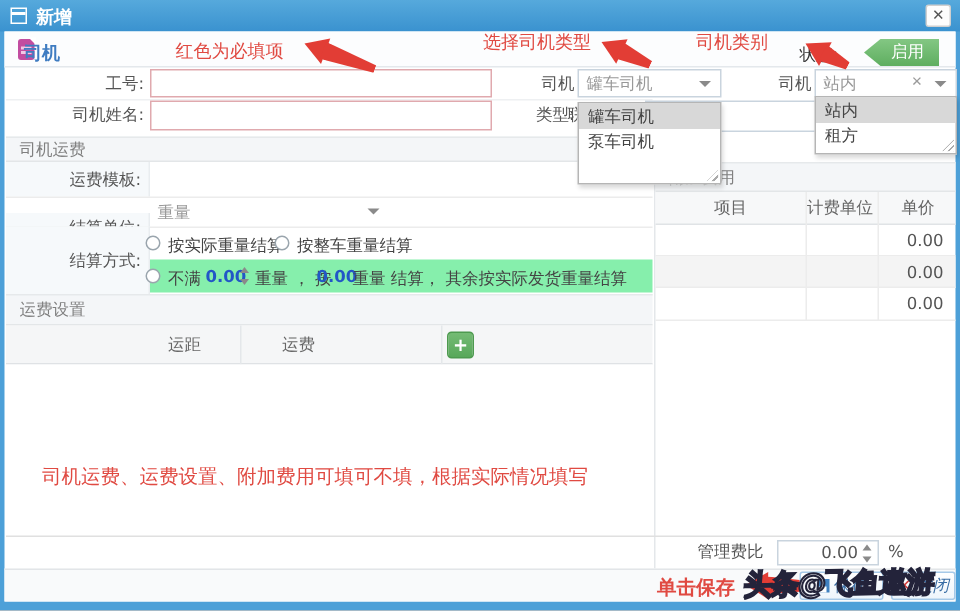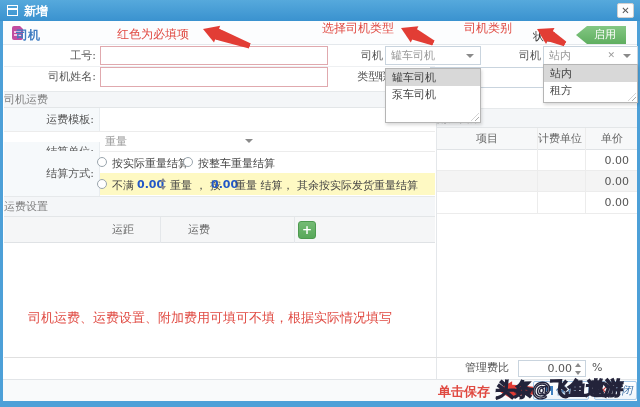--- a/index.html
+++ b/index.html
@@ -55,21 +55,21 @@
   
   .dd-panel { background:#fff; border:1px solid #b5b5b5; box-shadow:1px 2px 3px rgba(0,0,0,.15); z-index:40; }
   .dd-item { height:17px; line-height:17px; padding-left:6px; color:#444; cursor:pointer; }
   .dd-item.hl { background:#d8d8d8; }
   .resize-grip { position:absolute; right:1px; bottom:1px; width:8px; height:8px;
                  background:repeating-linear-gradient(135deg,transparent 0 2px,#aaa 2px 3px);
                  clip-path:polygon(100% 0,100% 100%,0 100%); cursor:nwse-resize; }
 
   
   .section-band { background:#f4f6f8; border-top:1px solid #e6e9eb; border-bottom:1px solid #e3e6e8;
-                  color:#808080; line-height:16px; }
+                  color:#808080; line-height:16px; padding-left:9px; }
   .lbl-cell { background:#f6f9fb; border-right:1px solid #e9edf0; color:#555; text-align:right;
               padding-right:5px; }
   .hline { background:#ececec; height:1px; }
   .gray-val { color:#999; }
   .blue-num { color:#2257c7; font-weight:bold; }
   .radio { position:absolute; width:10px; height:10px; border:1px solid #9aa5ad; border-radius:50%; background:#fff; cursor:pointer; }
   .spin { position:absolute; width:7px; height:12px; }
   .spin::before { content:""; position:absolute; left:0; top:0; border-left:3.5px solid transparent;
                   border-right:3.5px solid transparent; border-bottom:4px solid #8a8a8a; }
   .spin::after  { content:""; position:absolute; left:0; bottom:0; border-left:3.5px solid transparent;
@@ -181,21 +181,21 @@
 
   <div class="abs lbl-cell" style="left:4px;top:151px;width:96px;height:45px;line-height:45px;">结算方式:</div>
 
   <div class="abs" style="left:100px;top:151px;width:335px;height:22px;">
     <span class="radio" style="left:-3px;top:6px;"></span>
     <span style="position:absolute;left:12px;top:5px;">按实际重量结算</span>
     <span class="radio" style="left:83px;top:6px;"></span>
     <span style="position:absolute;left:98px;top:5px;">按整车重量结算</span>
   </div>
 
-  <div class="abs" style="left:100px;top:173px;width:335px;height:22px;background:#fef9c3;">
+  <div class="abs" style="left:100px;top:173px;width:335px;height:22px;background:#86efac;">
     <span class="radio" style="left:-3px;top:6px;"></span>
     <span style="position:absolute;left:12px;top:5px;">不满</span>
     <span class="blue-num" style="position:absolute;left:37px;top:5px;">0.00</span>
     <span class="spin" style="left:60px;top:5px;"></span>
     <span style="position:absolute;left:70px;top:5px;">重量 ， 按</span>
     <span class="blue-num" style="position:absolute;left:111px;top:5px;">0.00</span>
     <span style="position:absolute;left:135px;top:5px;">重量 结算， 其余按实际发货重量结算</span>
   </div>
   <div class="abs hline" style="left:4px;top:196px;width:431px;"></div>
 

